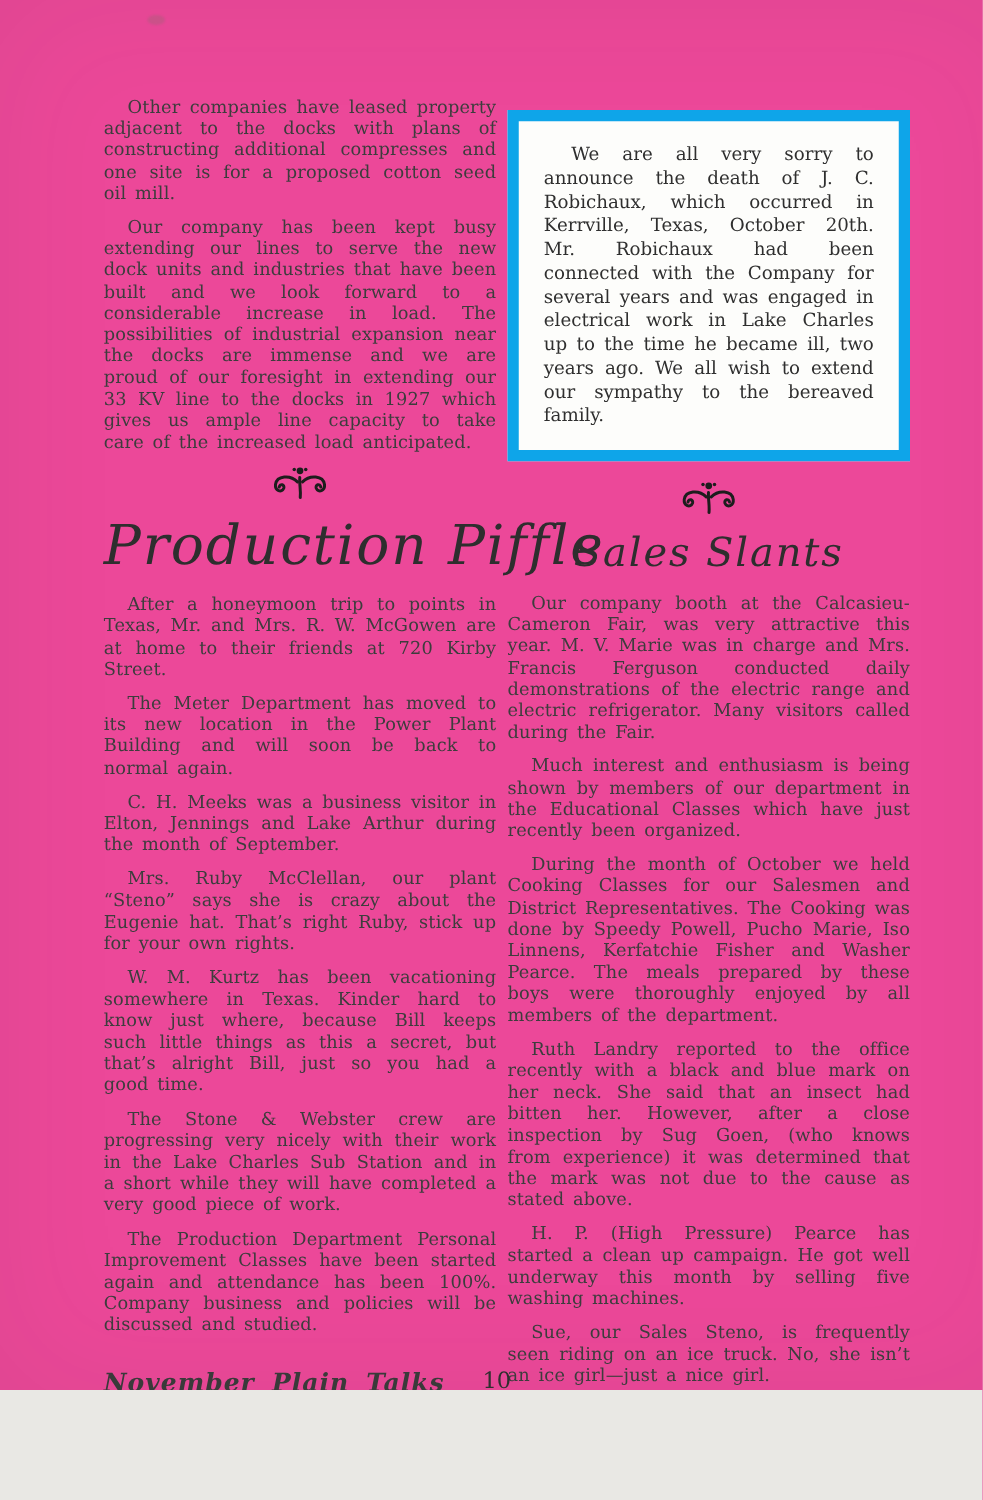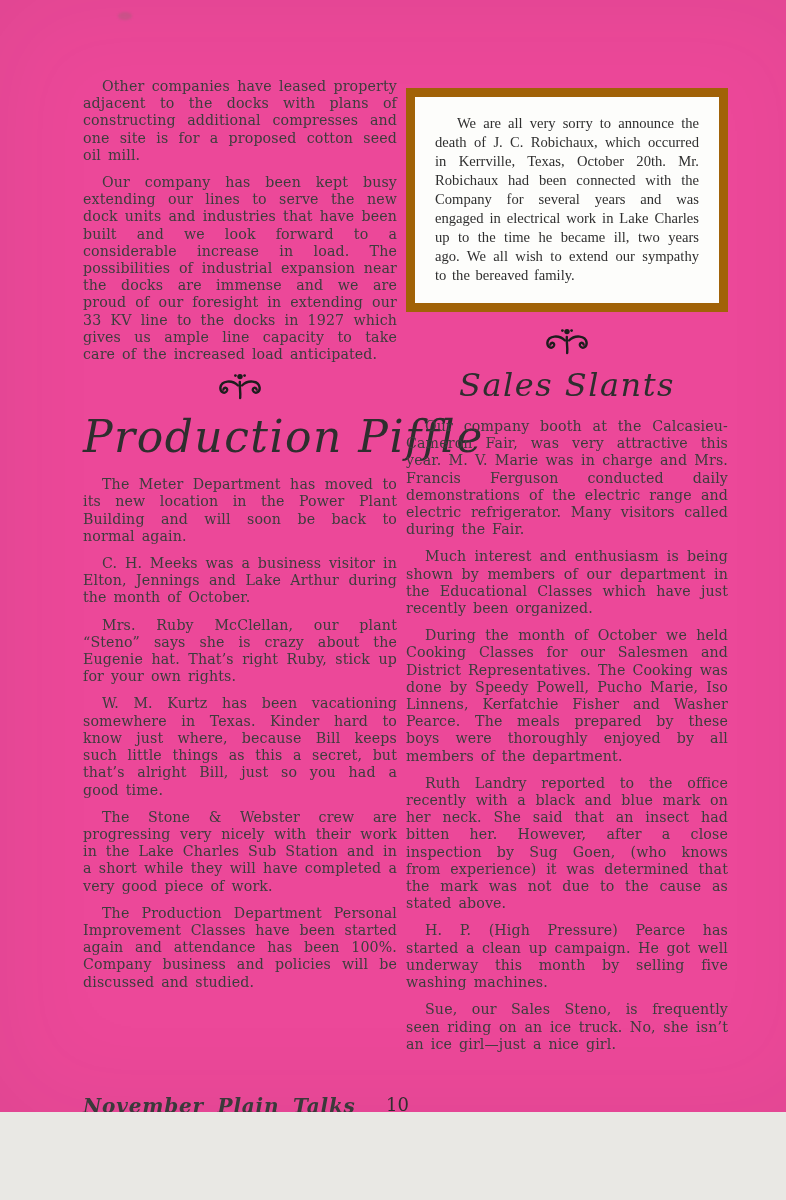--- a/index.html
+++ b/index.html
@@ -25,25 +25,24 @@
     font-size: 14.2px;
     line-height: 17.2px;
     color: #3d3d3d;
     text-align: justify;
     text-indent: 19px;
     word-spacing: 0.16em;
     letter-spacing: 0.01em;
   }
 
   .obituary-box {
-    border: 9px solid #a16207;
+    border: 9px solid #0ea5e9;
     background: #fdfdfb;
     padding: 17px 20px 18px 20px;
     margin: 0 0 16px 0;
-    font-family: Liberation Serif, serif;
   }
   .box-text {
     margin: 0;
     font-size: 14.6px;
     line-height: 19px;
     color: #2f2f2f;
     text-align: justify;
     text-indent: 22px;
     word-spacing: 0.14em;
   }
@@ -118,22 +117,23 @@
         <g fill="#1d1d1d">
           <circle cx="23" cy="3.6" r="2.7"></circle>
           <circle cx="18.4" cy="2.6" r="1.4"></circle>
           <circle cx="27.6" cy="2.6" r="1.4"></circle>
         </g>
       </svg>
     </div>
 
     <h2 class="script-heading">Production Piffle</h2>
 
+    <p class="body-text">After a honeymoon trip to points in Texas, Mr. and Mrs. R. W. McGowen are at home to their friends at 720 Kirby Street.</p>
     <p class="body-text">The Meter Department has moved to its new location in the Power Plant Building and will soon be back to normal again.</p>
-    <p class="body-text">C. H. Meeks was a business visitor in Elton, Jennings and Lake Arthur during the month of October.</p>
+    <p class="body-text">C. H. Meeks was a business visitor in Elton, Jennings and Lake Arthur during the month of September.</p>
     <p class="body-text">Mrs. Ruby McClellan, our plant “Steno” says she is crazy about the Eugenie hat. That’s right Ruby, stick up for your own rights.</p>
     <p class="body-text">W. M. Kurtz has been vacationing somewhere in Texas. Kinder hard to know just where, because Bill keeps such little things as this a secret, but that’s alright Bill, just so you had a good time.</p>
     <p class="body-text">The Stone &amp; Webster crew are progressing very nicely with their work in the Lake Charles Sub Station and in a short while they will have completed a very good piece of work.</p>
     <p class="body-text">The Production Department Personal Improvement Classes have been started again and attendance has been 100%. Company business and policies will be discussed and studied.</p>
   </div>
 
   <div class="col col-right">
     <div class="obituary-box">
       <p class="box-text">We are all very sorry to announce the death of J. C. Robichaux, which occurred in Kerrville, Texas, October 20th. Mr. Robichaux had been connected with the Company for several years and was engaged in electrical work in Lake Charles up to the time he became ill, two years ago. We all wish to extend our sympathy to the bereaved family.</p>
     </div>

